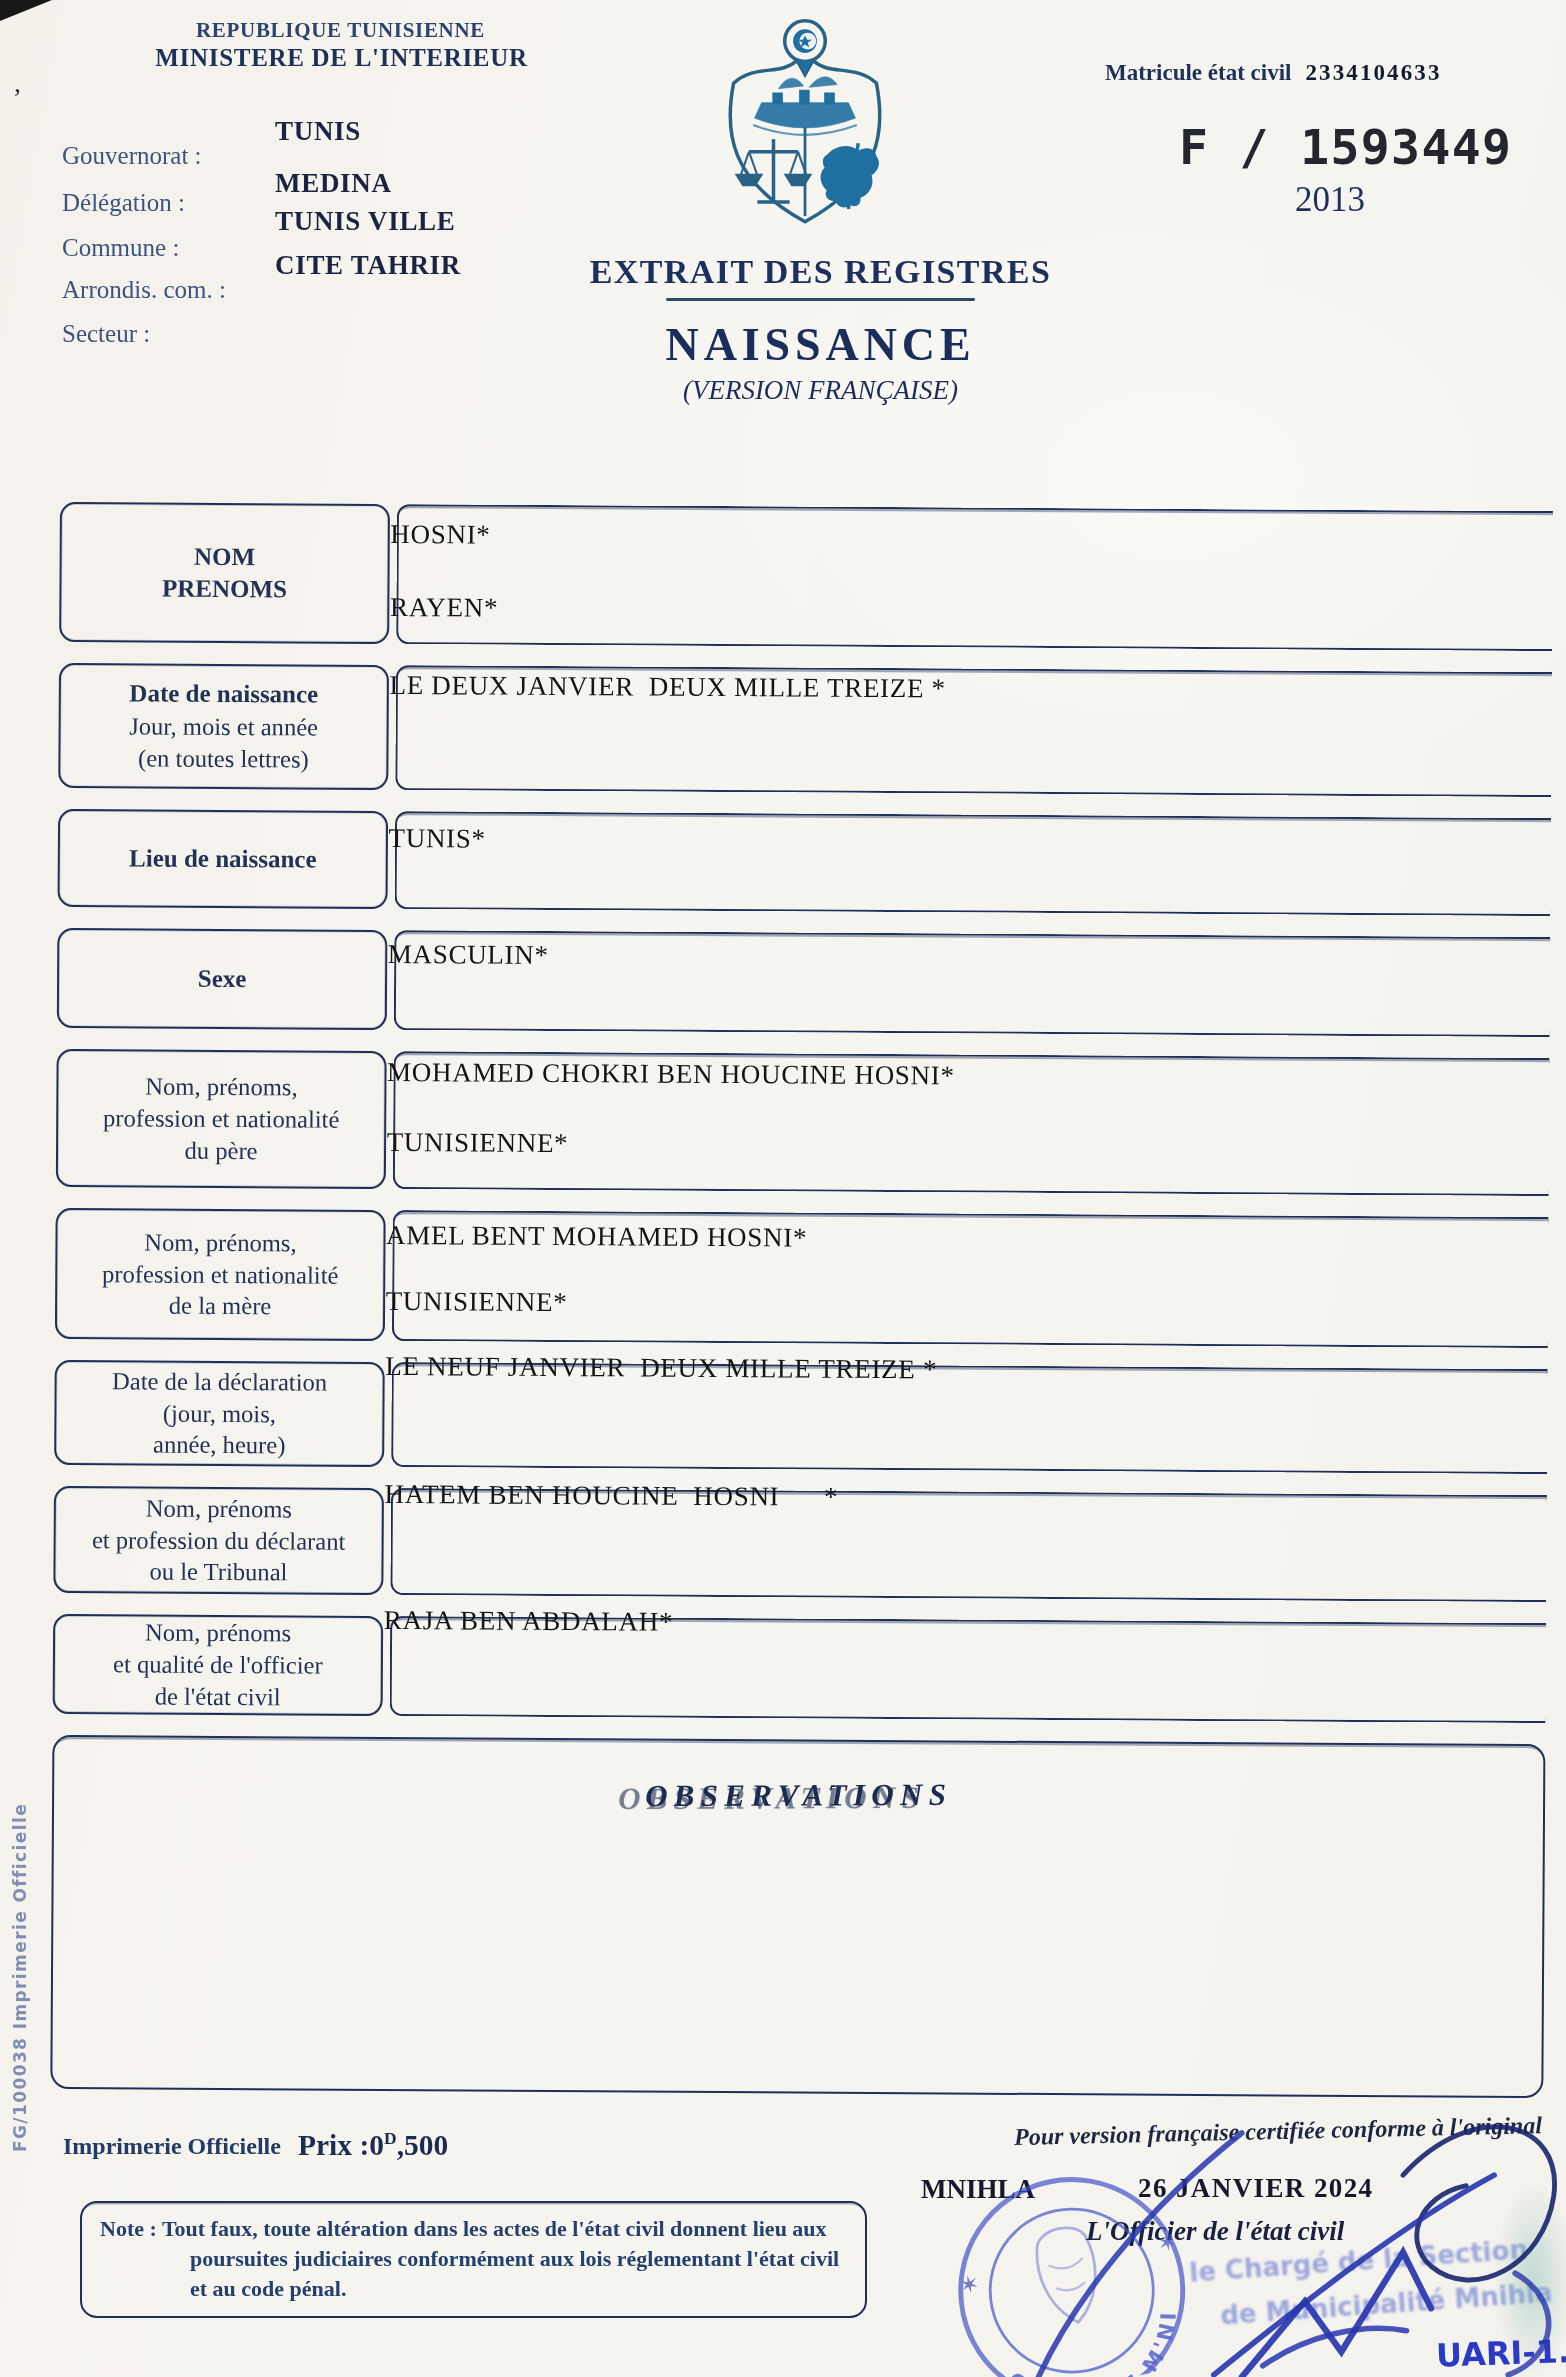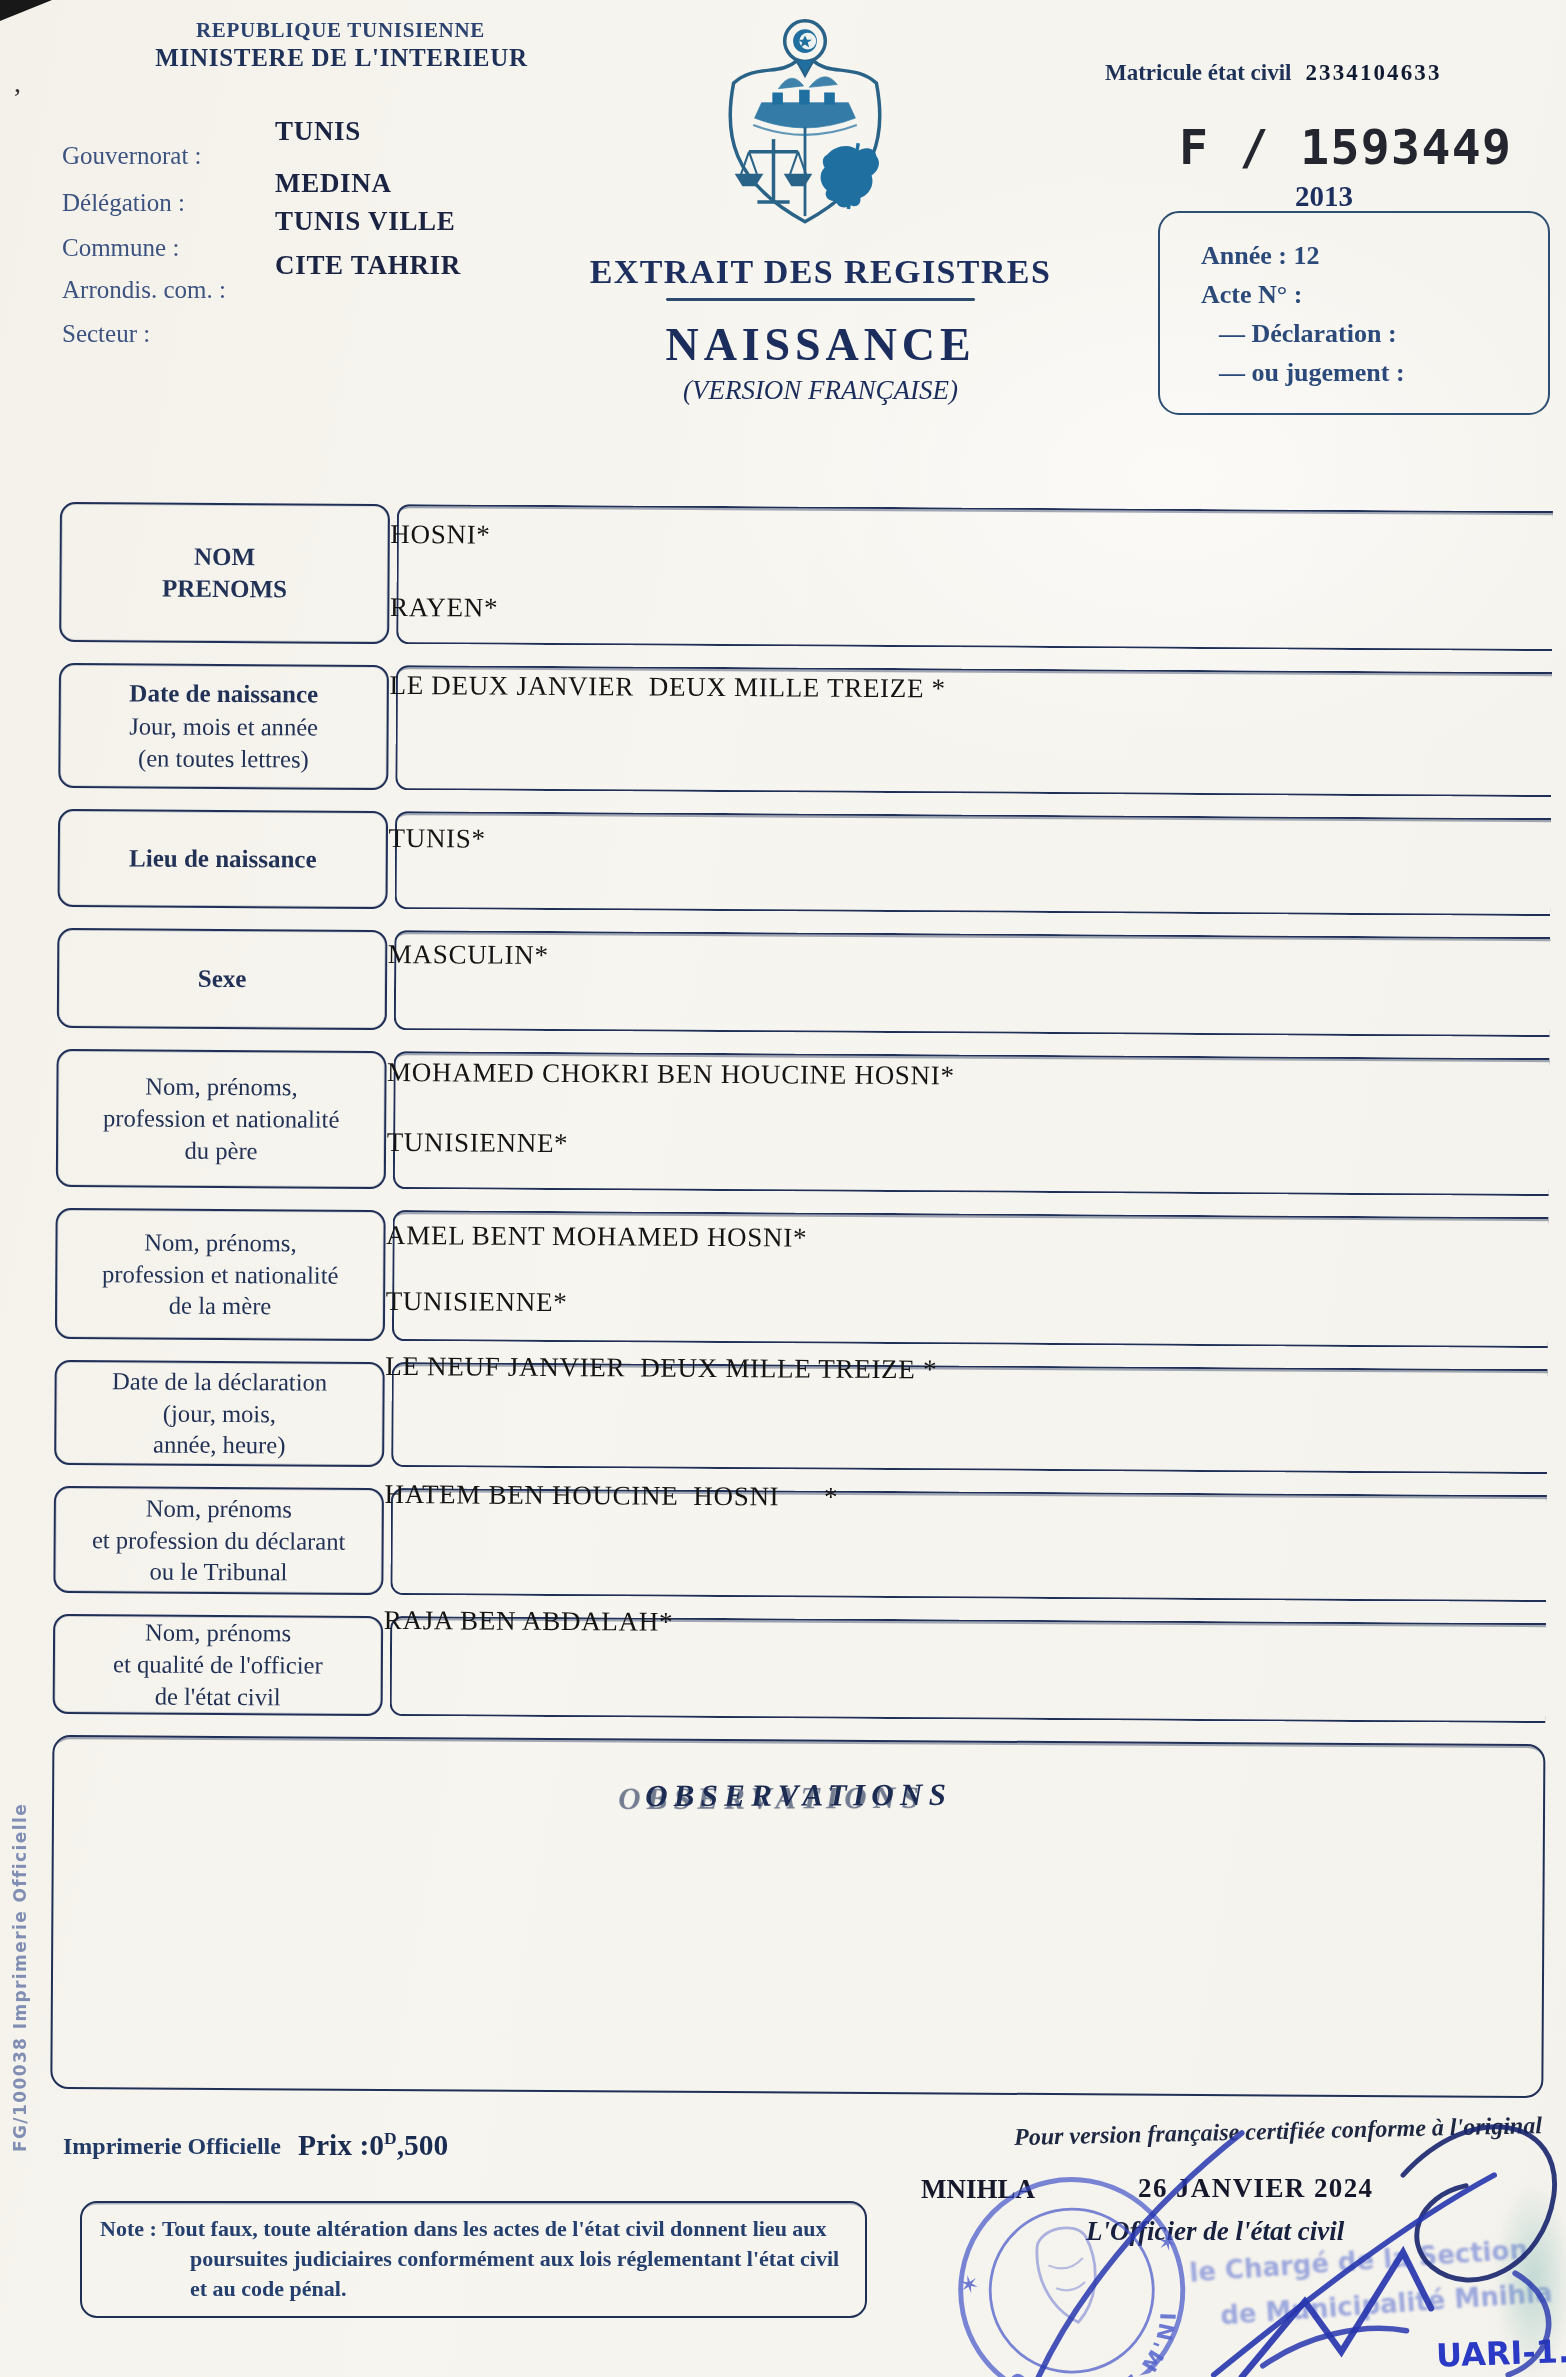--- a/index.html
+++ b/index.html
@@ -33,21 +33,21 @@
   .t1 { font-size:34px; font-weight:bold; letter-spacing:1.4px; color:#1c2f5e;text-align:center; }
   .t2 { font-size:28px; font-weight:bold; margin-top:1.4px; color:#1c2f5e; }
   .t-underline { width:309px; height:2.8px; background:#2c4a6e; margin:7px auto 0; border-radius:1.4px; }
   .t3 { font-size:46px; font-weight:bold; letter-spacing:4.9px; margin-top:17px; color:#1b2d5c; }
   .t4 { font-size:27px; font-weight:normal; font-style:italic; margin-top:4.2px; color:#1b2d5c; }
 
   .matricule { position:absolute; left:1105px; top:60px; font-size:23px; font-weight:bold; color:#1d3158; }
   .matricule .num { font-size:23px; color:#101b33; letter-spacing:2.1px; margin-left:14px; }
   .serial { position:absolute; left:1179px; top:119px; font-family:"DejaVu Sans Mono",monospace;
     font-weight:bold; font-size:48px; color:#23262e; letter-spacing:1.4px; }
-  .year2013 { position:absolute; left:1295px; top:180px; font-size:29px; font-weight:bold;
+  .year2013 { position:absolute; left:1295px; top:180px; font-size:35px; font-weight:normal;
     color:#1c2f5e; z-index:3; }
   .actebox { position:absolute; left:1158px; top:211px; width:392px; height:204px;
     border:2.8px solid #2c4e73; border-radius:21px; padding:22.5px 0 0 41px;
     color:#2b4a7a; font-weight:bold; font-size:26px; line-height:1.5; }
   .actebox .indent { padding-left:18px; }
 
   
   .rows { position:absolute; left:60px; top:502px; width:1493px;
     transform:rotate(.35deg); transform-origin:0 0; }
   .row { display:flex; gap:7px; margin-bottom:21px; }
@@ -163,26 +163,20 @@
     <div class="t-underline"></div>
     <div class="t3">NAISSANCE</div>
     <div class="t4">(VERSION FRANÇAISE)</div>
   </div>
 
   <div class="matricule">
     <span>Matricule état civil</span><span class="num">2334104633</span>
   </div>
   <div class="serial">F / 1593449</div>
   <div class="year2013">2013</div>
-  <div class="actebox">
-    <div>Année : 12</div>
-    <div>Acte N° :</div>
-    <div class="indent">— Déclaration :</div>
-    <div class="indent">— ou jugement :</div>
-  </div>
 
   <div class="rows">
 
   <div class="row">
         <div class="lab" style="height: 140px;">
           <div class="labline b">NOM</div>
           <div class="labline b">PRENOMS</div>
         </div>
         <div class="val" style="height: 140px; padding-top: 12.6px;">
           <div class="vline">HOSNI*</div>

